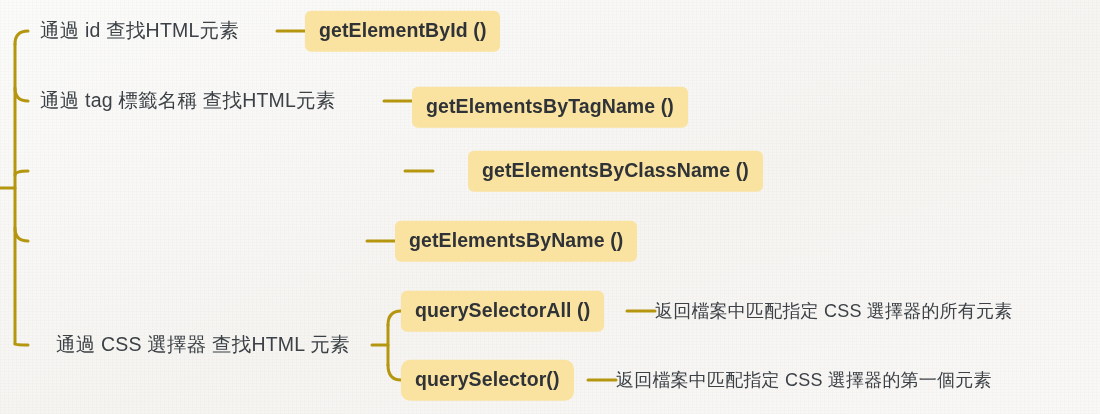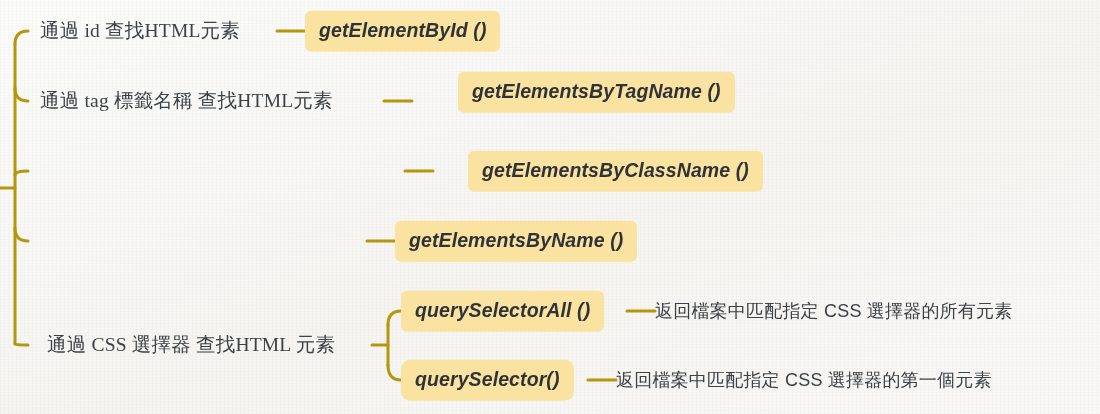--- a/index.html
+++ b/index.html
@@ -36,21 +36,20 @@
   }
 
   .node-label {
     position: absolute;
     color: #3c4146;
     font-size: 19.5px;
     line-height: 1;
     letter-spacing: 0.2px;
     white-space: nowrap;
     transform: translateY(-50%);
-    font-family: Liberation Serif, serif;
   }
 
   .desc-label {
     position: absolute;
     color: #3c4146;
     font-size: 18px;
     line-height: 1;
     letter-spacing: 0.2px;
     white-space: nowrap;
     transform: translateY(-50%);
@@ -62,21 +61,20 @@
     color: #2f3337;
     font-size: 19.5px;
     font-weight: bold;
     line-height: 1;
     letter-spacing: 0.1px;
     white-space: nowrap;
     border-radius: 6px;
     padding: 10px 14px 11px 14px;
     transform: translateY(-50%);
     box-sizing: border-box;
-    font-style: italic;
   }
 </style>
 </head>
 <body>
 
 <div id="canvas">
 
   <svg id="wires" viewBox="0 0 1100 414" xmlns="http://www.w3.org/2000/svg">
     <g fill="none" stroke="#b5960f" stroke-width="3" stroke-linecap="round">
 
@@ -102,27 +100,27 @@
 
       <path d="M627,311 L655,311"></path>
       <path d="M588,380 L616,380"></path>
     </g>
   </svg>
 
   <div class="node-label" style="left:40px; top:31px;">通過 id 查找HTML元素</div>
   <div class="badge" style="left:305px; top:31px;">getElementById ()</div>
 
   <div class="node-label" style="left:40px; top:101px;">通過 tag 標籤名稱 查找HTML元素</div>
-  <div class="badge" style="left:412px; top:92px;margin-left:46px;">getElementsByTagName ()</div>
+  <div class="badge" style="left:412px; top:107px;">getElementsByTagName ()</div>
 
   <div class="badge" style="left:433px; top:171px;margin-left:35px;">getElementsByClassName ()</div>
 
   <div class="badge" style="left:395px; top:241px;">getElementsByName ()</div>
 
-  <div class="node-label" style="left:47px; top:345px;">通過 CSS 選擇器 查找HTML 元素</div>
+  <div class="node-label" style="left:56px; top:345px;">通過 CSS 選擇器 查找HTML 元素</div>
 
   <div class="badge" style="left:401px; top:311px;">querySelectorAll ()</div>
   <div class="desc-label" style="left:655px; top:311px;">返回檔案中匹配指定 CSS 選擇器的所有元素</div>
 
   <div class="badge" style="left:401px; top:380px;border-radius:9px;">querySelector()</div>
   <div class="desc-label" style="left:616px; top:380px;">返回檔案中匹配指定 CSS 選擇器的第一個元素</div>
 
 </div>
 
 </body></html>

